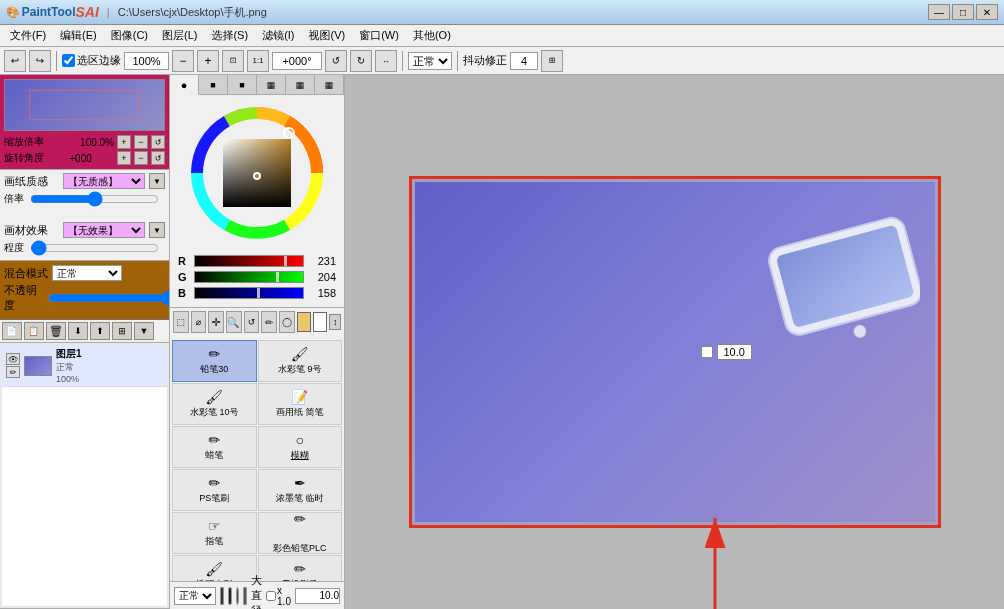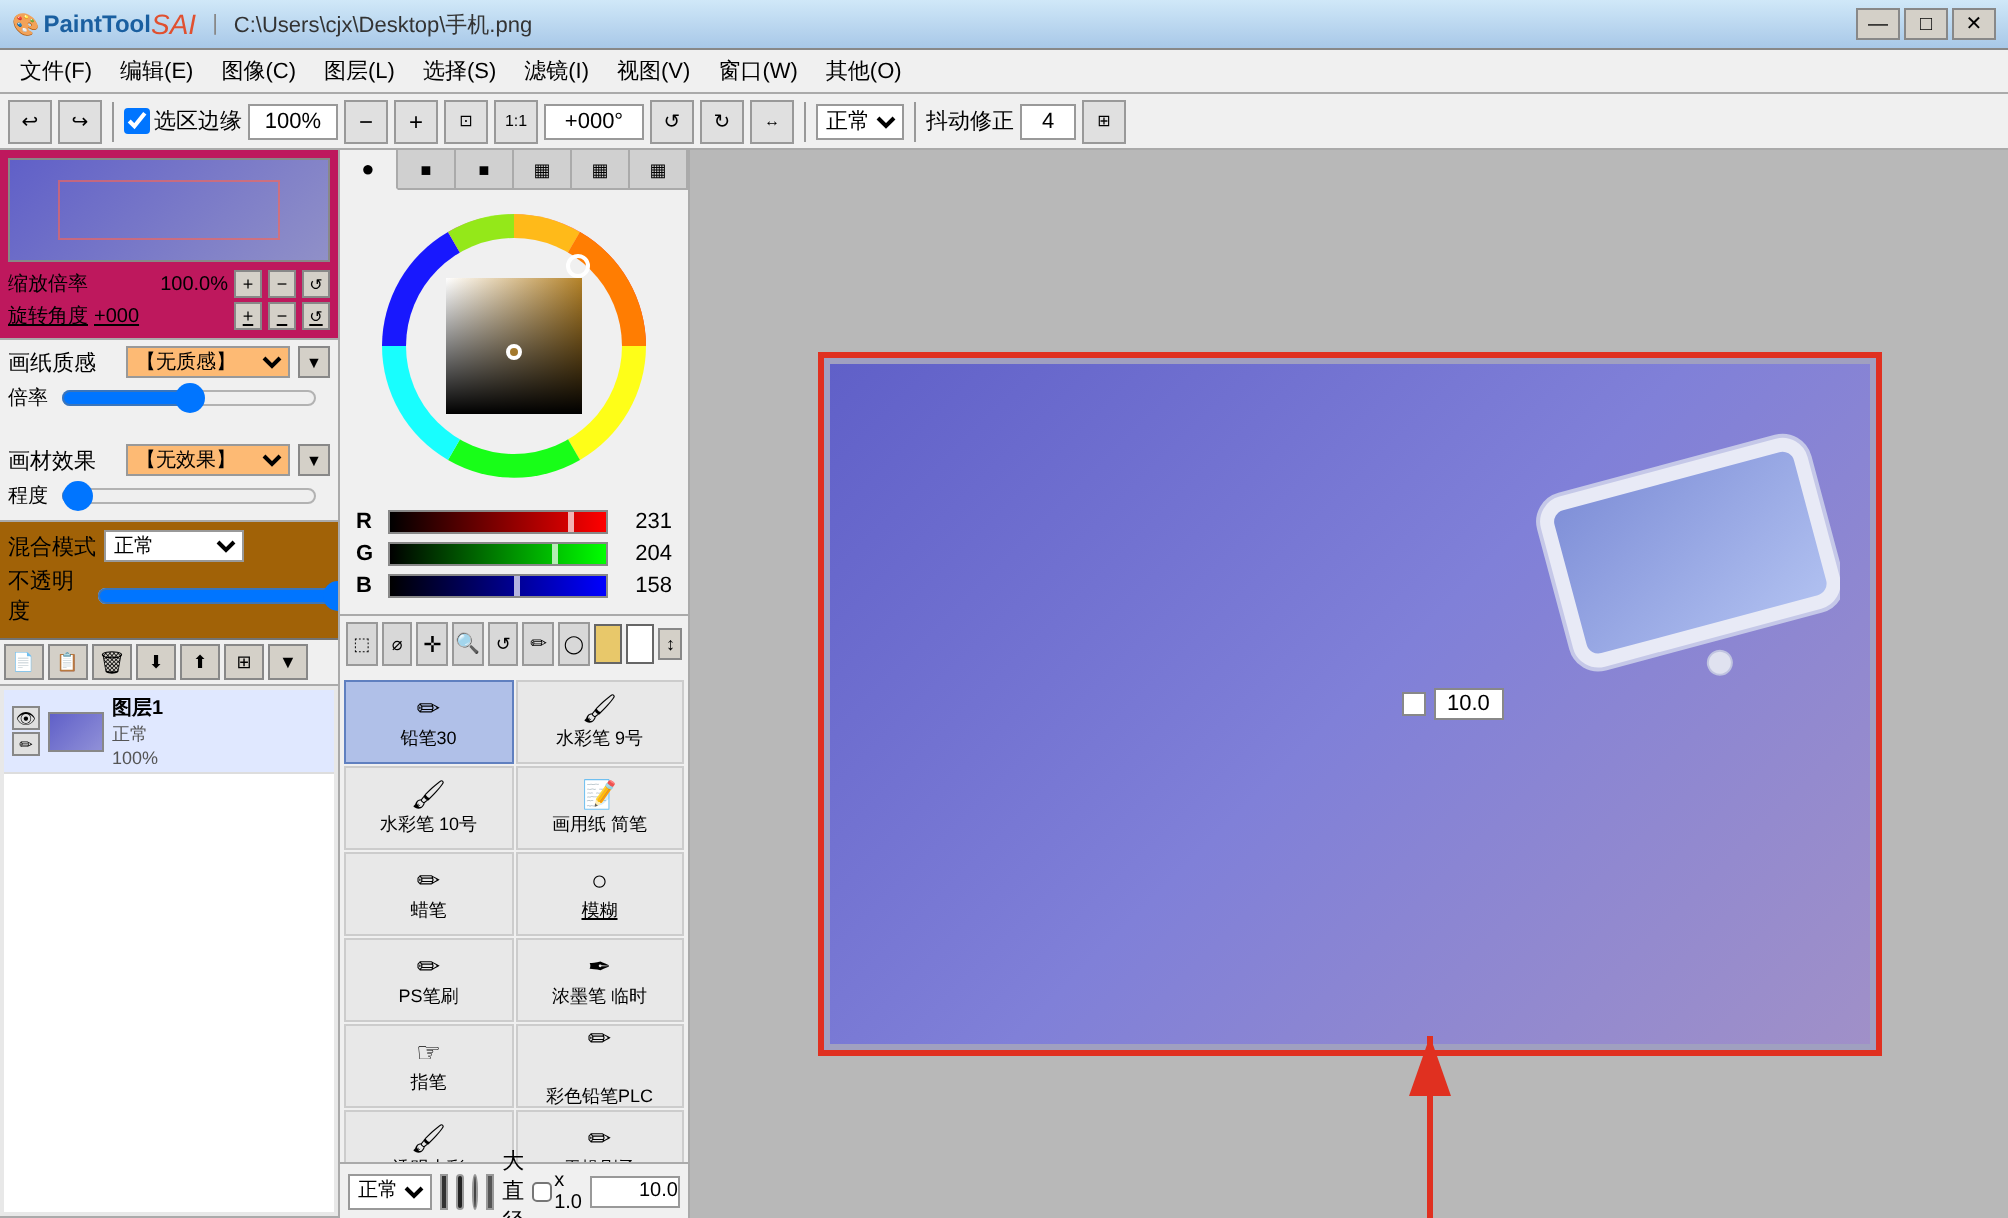--- a/index.html
+++ b/index.html
@@ -26,21 +26,21 @@
     #main { display: flex; height: calc(609px - 75px); }
 
     
     #left-panel { width: 170px; background: #f0f0f0; border-right: 1px solid #aaa; display: flex; flex-direction: column; overflow: hidden; }
 
     
     #nav-area { height: 95px; background: #be185d; border-bottom: 1px solid #aaa; padding: 4px; display: flex; flex-direction: column; gap: 2px; }
     .nav-thumbnail { flex: 1; background: #c8c8c8; border: 1px solid #888; }
     .section-row { display: flex; align-items: center; gap: 4px; margin-bottom: 3px; }
     .section-label { font-size: 11px; min-width: 55px; }
-    .section-select { font-size: 10px; background: #fdba74; border: 1px solid #999; height: 16px; flex: 1; }
+    .section-select { font-size: 10px; background: #f0abfc; border: 1px solid #999; height: 16px; flex: 1; }
     .slider-row { display: flex; align-items: center; gap: 2px; margin-bottom: 2px; }
     .slider-label { font-size: 10px; min-width: 24px; }
     .slider { flex: 1; height: 12px; }
     .slider-val { font-size: 10px; min-width: 28px; text-align: right; }
 
     
     #blend-area { padding: 4px; background: #a16207; border-bottom: 1px solid #737373; }
     .blend-row { display: flex; align-items: center; gap: 4px; margin-bottom: 2px; }
     .blend-label { font-size: 11px; min-width: 40px; }
     .blend-select { font-size: 10px; background: white; border: 1px solid #999; height: 16px; width: 70px; }
@@ -96,21 +96,21 @@
     .nv-btn { width: 14px; height: 14px; background: #d4d0c8; border: 1px solid #888; font-size: 9px; display: flex; align-items: center; justify-content: center; cursor: pointer; }
     .t-btn { width: 22px; height: 22px; background: #d8d8d8; border: 1px solid #999; font-size: 10px; display: flex; align-items: center; justify-content: center; cursor: pointer; }
   </style>
 </head>
 <body>
 
 <div id="titlebar">
   <span style="display:flex;align-items:center;gap:0;">
     <span style="color:#1a5fa0;font-size:11px;margin-right:2px;">🎨</span>
     <span style="font-size:12px;font-weight:bold;color:#1a5fa0;">PaintTool </span>
-      <span style="font-size:14px;font-weight:normal;color:#e05030;font-style:italic;">SAI</span>
+      <span style="font-size:14px;font-weight:bold;color:#e05030;font-style:italic;">SAI</span>
   </span>
   <span style="margin:0 8px;color:#888;">|</span>
   <span style="font-size:11px;color:#333;flex:1;">C:\Users\cjx\Desktop\手机.png</span>
   <div style="display:flex;gap:2px;">
     <button style="width:22px;height:16px;background:#d4d0c8;border:1px solid #888;font-size:10px;cursor:pointer;">—</button>
     <button style="width:22px;height:16px;background:#d4d0c8;border:1px solid #888;font-size:10px;cursor:pointer;">□</button>
     <button style="width:22px;height:16px;background:#d4d0c8;border:1px solid #888;font-size:10px;cursor:pointer;">✕</button>
   </div>
 </div>
 
@@ -161,23 +161,23 @@
       <div class="nav-thumbnail" style="background:linear-gradient(135deg,#6060c8,#9090c8);border:1px solid #888;flex:1;position:relative;">
         <div style="position:absolute;top:20%;left:15%;width:70%;height:60%;border:1px solid rgba(255,100,80,0.6);"></div>
       </div>
       <div style="display:flex;align-items:center;gap:3px;margin-top:2px;">
         <span style="font-size:10px;">缩放倍率</span>
         <span style="font-size:10px;flex:1;text-align:right;">100.0%</span>
         <button class="nv-btn">+</button>
         <button class="nv-btn">−</button>
         <button class="nv-btn" style="font-size:8px;">↺</button>
       </div>
-      <div style="display:flex;align-items:center;gap:3px;text-decoration:underline;">
+      <div style="display:flex;align-items:center;gap:3px;">
         <span style="font-size:10px;">旋转角度</span>
-        <span style="font-size:10px;flex:1;text-align:left;">+000</span>
+        <span style="font-size:10px;flex:1;text-align:center;">+000</span>
         <button class="nv-btn">+</button>
         <button class="nv-btn">−</button>
         <button class="nv-btn" style="font-size:8px;">↺</button>
       </div>
     </div>
 
     <div style="padding:3px 4px;background:#f0f0f0;border-bottom:1px solid #aaa;">
       <div class="section-row">
         <span class="section-label">画纸质感</span>
         <select class="section-select">

